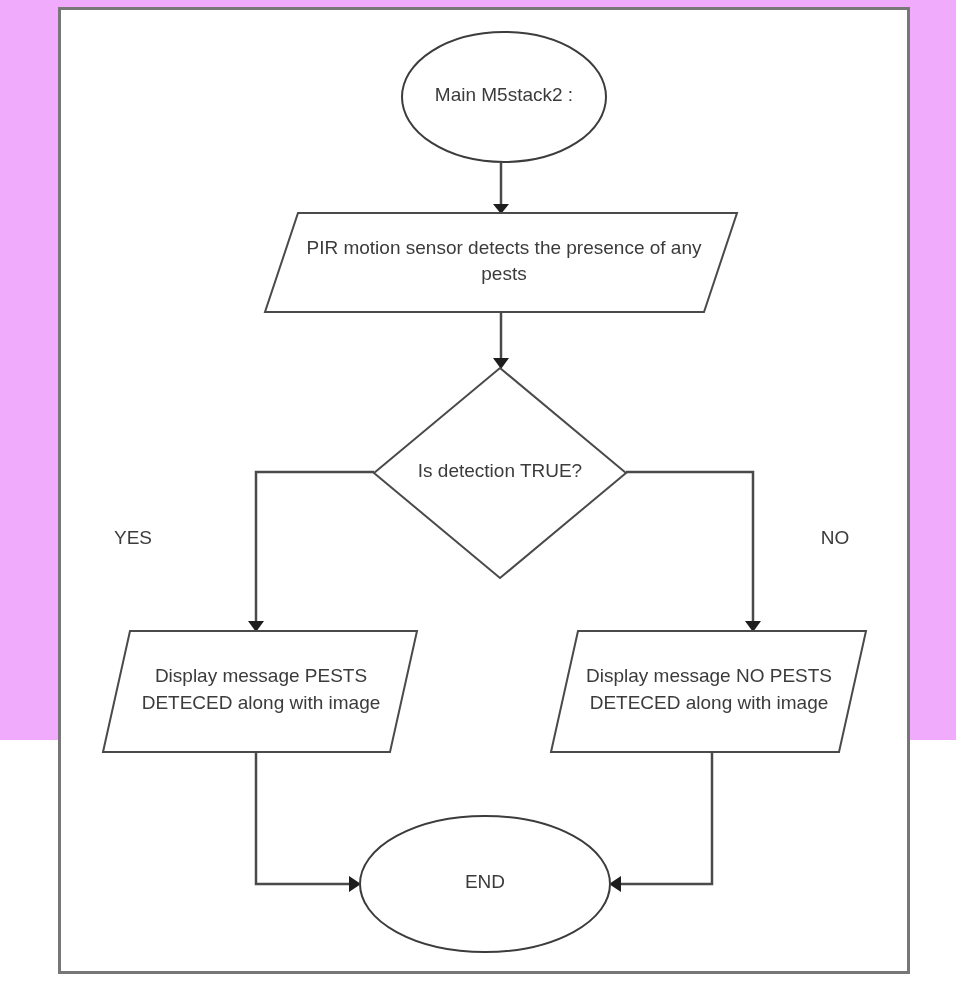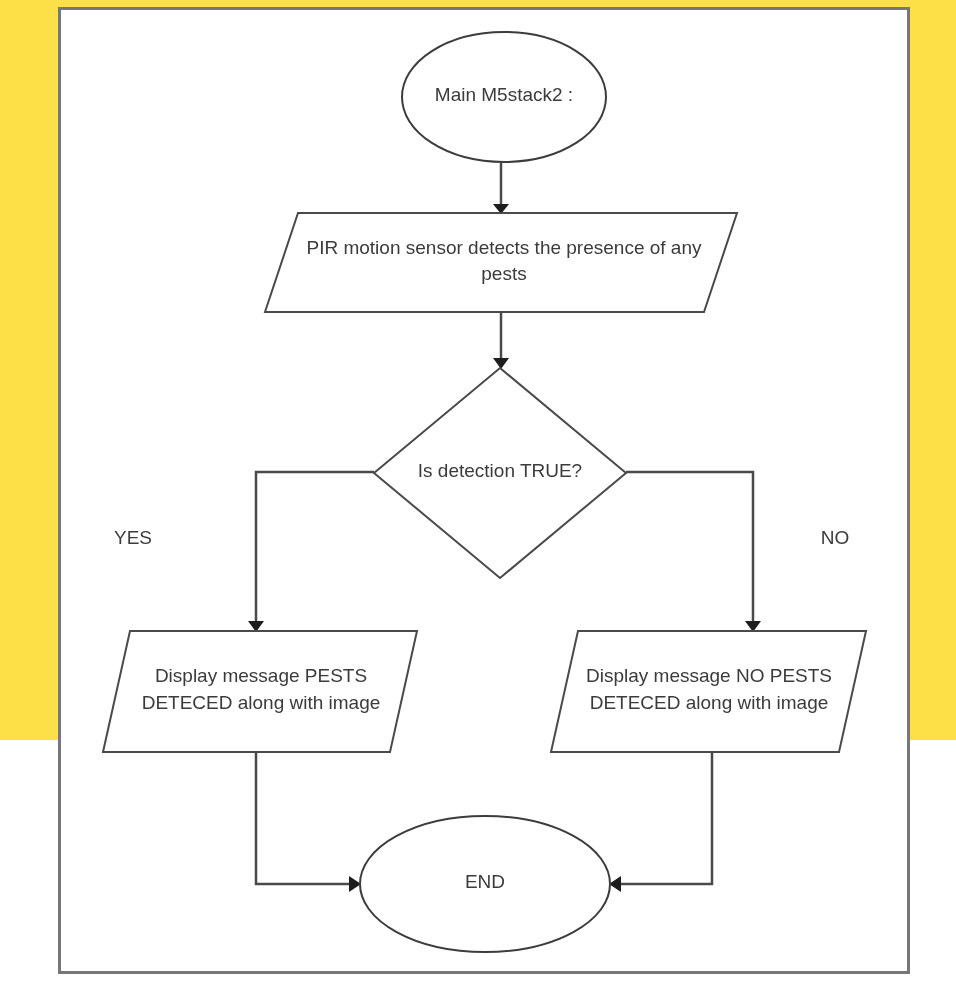--- a/index.html
+++ b/index.html
@@ -11,21 +11,21 @@
   body {
     width: 956px;
     height: 982px;
     font-family: "Liberation Sans", sans-serif;
     overflow: hidden;
   }
   #diagram-root {
     position: relative;
     width: 956px;
     height: 740px;
-    background: #fde047;
+    background: #f0abfc;
   }
   #flow-svg {
     position: absolute;
     left: 0;
     top: 0;
     display: block;
   }
   .node-shape {
     fill: #ffffff;
     stroke: #4a4a4a;

